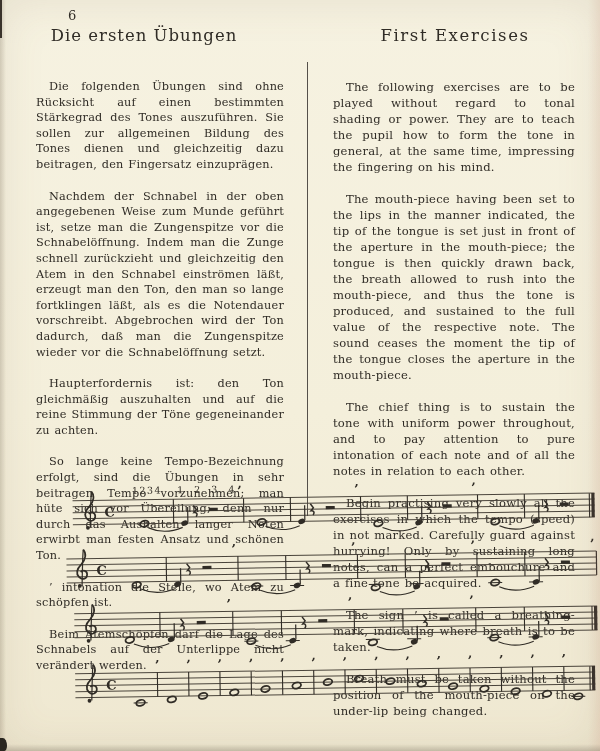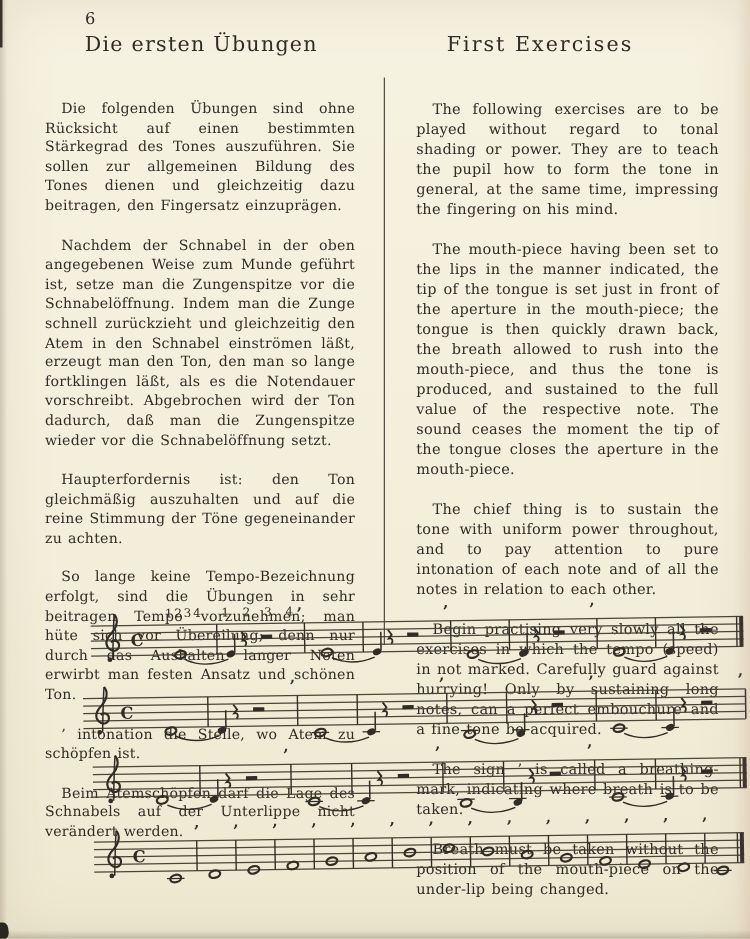--- a/index.html
+++ b/index.html
@@ -6,22 +6,22 @@
   body{width:600px;height:751px;overflow:hidden;background:#e9e2cc;}
   .page{
     position:relative;width:600px;height:751px;
     background:linear-gradient(180deg,#f6f2e1 0%,#f4efdb 55%,#efe8d1 100%);
     box-shadow:inset 0 0 45px rgba(120,100,70,0.13);
     font-family:"DejaVu Serif", serif;
     color:var(--ink,#302c26);
   }
   .page-number{position:absolute;left:68px;top:8px;font-size:13px;}
   .col-header{position:absolute;top:26px;font-size:16.5px;letter-spacing:1px;white-space:nowrap;}
-  .col-header.de{left:161px;transform:translateX(-50%);}
-  .col-header.en{left:432px;transform:translateX(-50%);letter-spacing:1.6px;}
+  .col-header.de{left:144px;transform:translateX(-50%);}
+  .col-header.en{left:455px;transform:translateX(-50%);letter-spacing:1.6px;}
   .divider{position:absolute;left:307px;top:62px;width:1px;height:454px;background:#55504a;}
   .col{position:absolute;top:63px;}
   .col.german{left:20px;width:280px;}
   .col.english{left:317px;width:274px;}
   .col p{
     margin:16px;text-align:justify;text-indent:13px;
     letter-spacing:0.2px;word-spacing:1px;
   }
   .col.german p{font-size:11.3px;line-height:15.6px;}
   .col.english p{font-size:11.6px;line-height:16px;}

